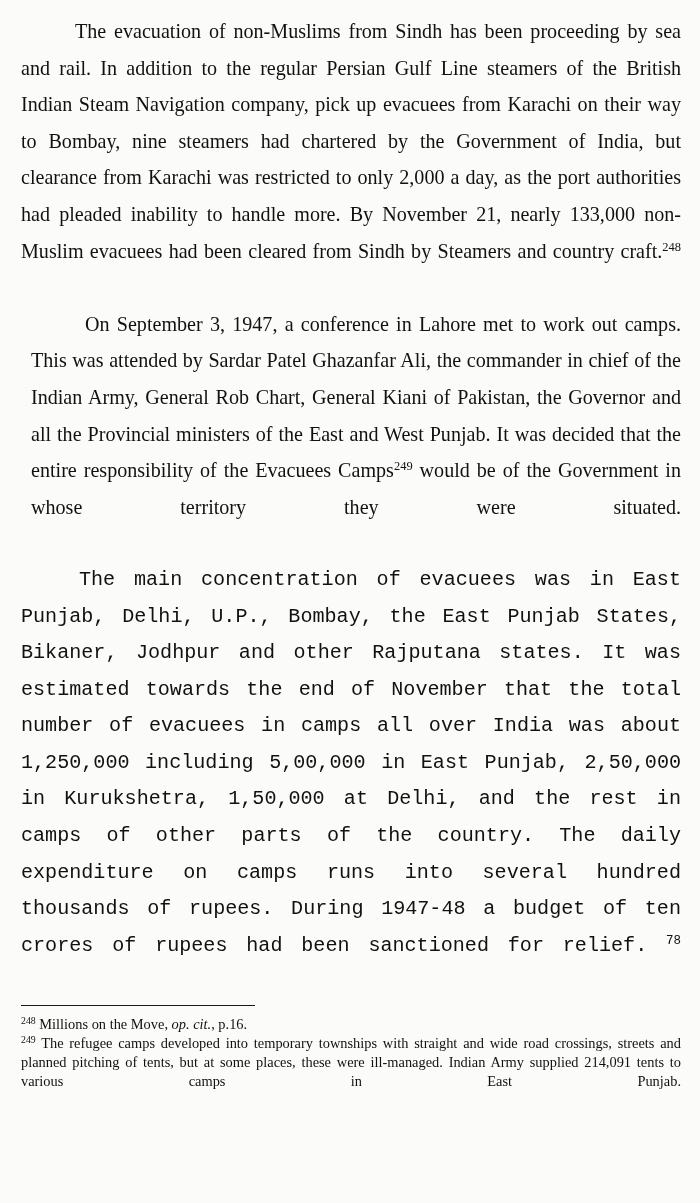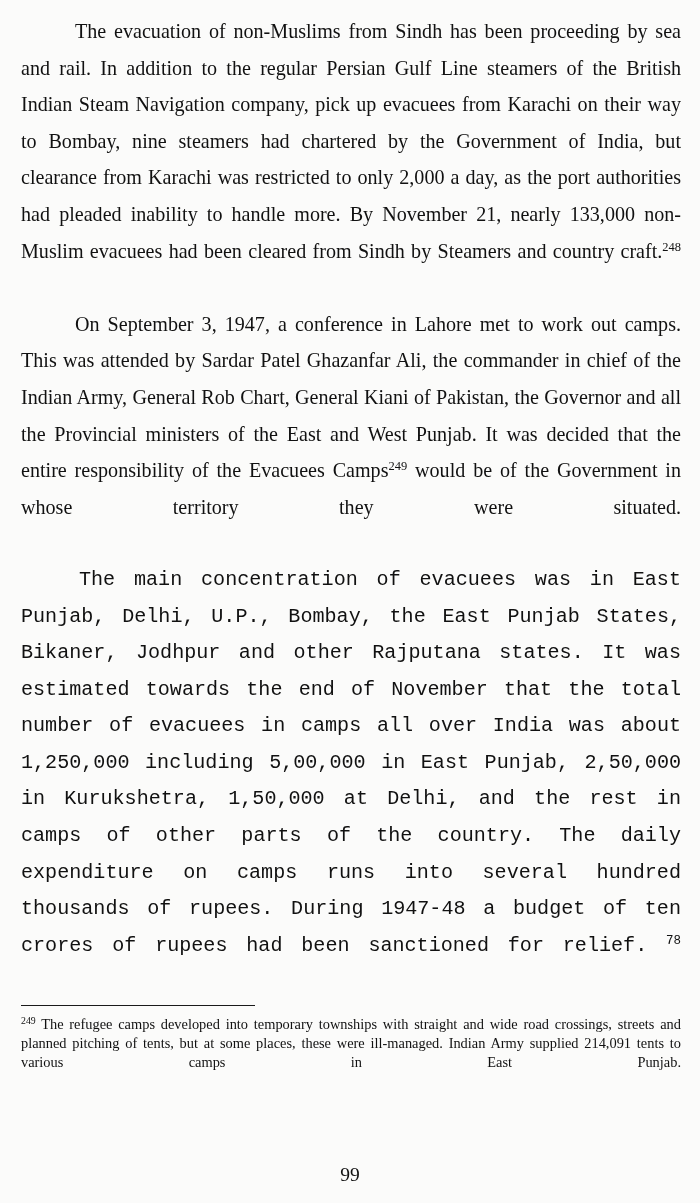--- a/index.html
+++ b/index.html
@@ -38,21 +38,21 @@
     margin: 0;
     text-align: justify;
     text-justify: inter-word;
     font-size: 20.1px;
     line-height: 36.6px;
     color: #111111;
     hyphens: none;
   }
 
   .para.indent-1 { text-indent: 54px; }
-  .para.indent-2 { text-indent: 54px; }
+  .para.indent-2 { text-indent: 54px; margin-left: 10px; }
   .para.indent-3 { text-indent: 58px; font-family: Liberation Mono, monospace; }
 
   
   .para:after {
     content: "";
     display: inline-block;
     width: 100%;
   }
 
   sup {
@@ -129,20 +129,20 @@
     <p class="para indent-2"><span>On September 3, 1947, a conference in Lahore met to work out camps. This was attended by Sardar Patel Ghazanfar Ali, the commander in chief of the Indian Army, General Rob Chart, General Kiani of Pakistan, the Governor and all the Provincial ministers of the East and West Punjab. It was decided that the entire responsibility of the Evacuees Camps</span><sup>249</sup><span> would be of the Government in whose territory they were situated.</span></p>
 
     <p class="para indent-3"><span>The main concentration of evacuees was in East Punjab, Delhi, U.P., Bombay, the East Punjab States, Bikaner, Jodhpur and other Rajputana states. It was estimated towards the end of November that the total number of evacuees in camps all over India was about 1,250,000 including 5,00,000 in East Punjab, 2,50,000 in Kurukshetra, 1,50,000 at Delhi, and the rest in camps of other parts of the country. The daily expenditure on camps runs into several hundred thousands of rupees. During 1947-48 a budget of ten crores of rupees had been sanctioned for relief. </span><sup>78</sup><span></span></p>
 
   </div>
 
   <div class="footnote-area">
 
     <hr class="footnote-rule">
 
+    <p class="footnote single"><sup>248</sup> <span>Millions on the Move, </span><em class="ital">op. cit.</em><span>, p.16.</span></p>
 
     <p class="footnote"><sup>249</sup> <span>The refugee camps developed into temporary townships with straight and wide road crossings, streets and planned pitching of tents, but at some places, these were ill-managed. Indian Army supplied 214,091 tents to various camps in East Punjab.</span></p>
 
   </div>
 
-  <div class="page-number">99</div>
 
 </div>
 
 </body></html>

